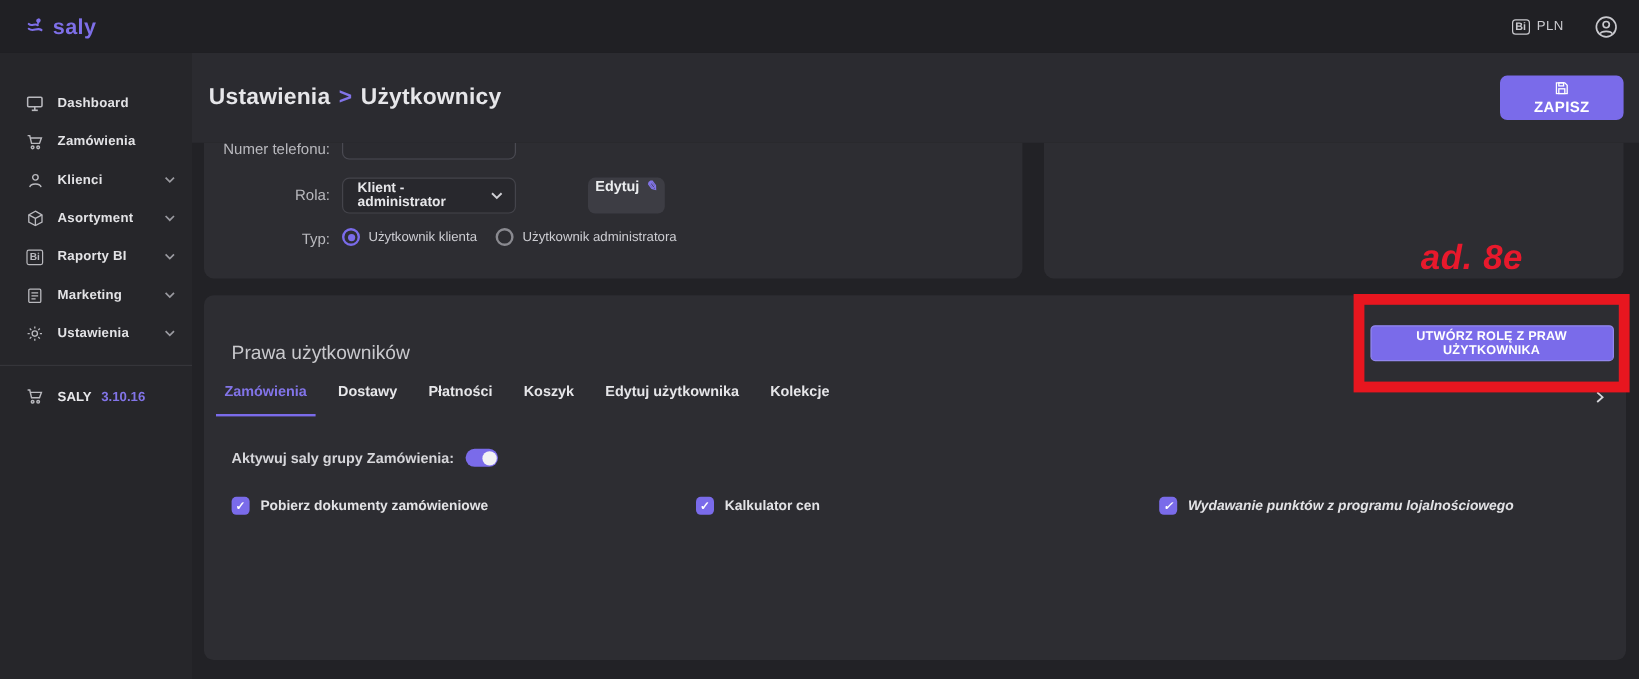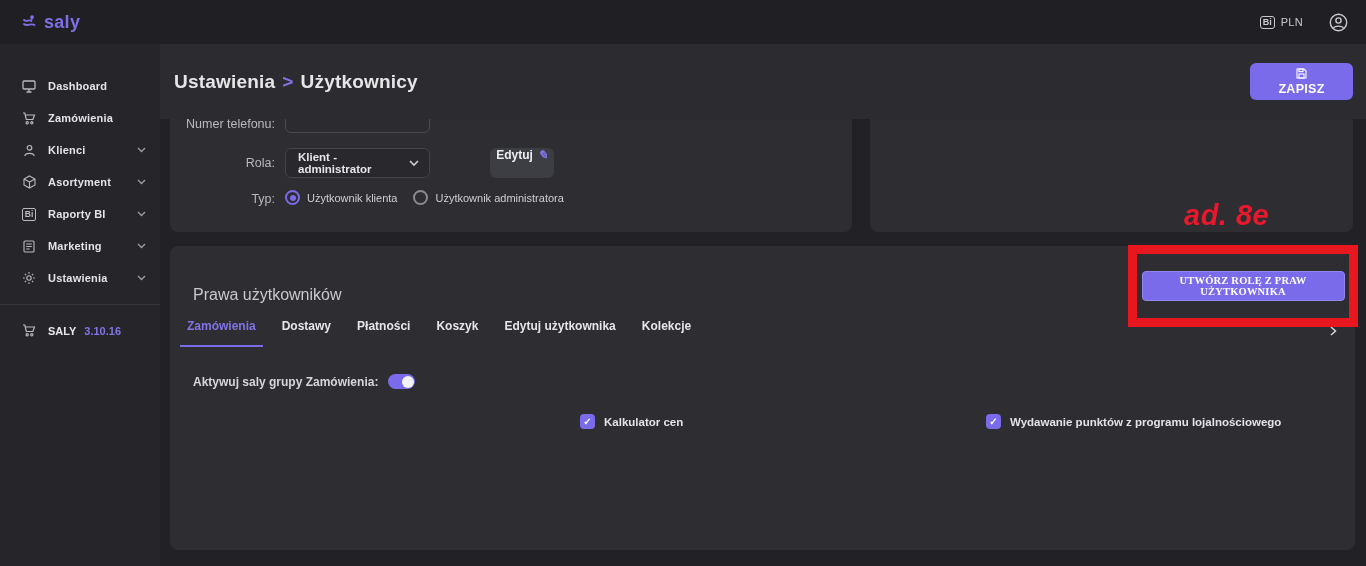--- a/index.html
+++ b/index.html
@@ -103,36 +103,36 @@
     font-size:12px; font-weight:bold; color:#e6e6e9; cursor:pointer;
     border-bottom:2px solid transparent;
   }
   .tab.active { color:#8274e8; border-bottom-color:#7a6bea; }
   .tabs-chev { position:absolute; left:1160px; top:80px; color:#d6d6da; z-index:40; }
   .toggle-row { position:absolute; left:23px; top:128px; display:flex; align-items:center; gap:10px; }
   .toggle-label { font-size:12px; font-weight:bold; color:#d6d6da; }
   .toggle { width:27px; height:15px; border-radius:8px; background:#7a6bea; position:relative; cursor:pointer; }
   .toggle::after { content:""; position:absolute; right:1.5px; top:1.5px; width:12px; height:12px; border-radius:50%; background:#f2f2f4; }
   .perm { position:absolute; top:168px; display:flex; align-items:center; gap:9px; }
-  .perm-0 { left:23px; } .perm-1 { left:410px; } .perm-2 { left:816px; }
+  .perm-0 { left:23px; } .perm-1 { left:410px; } .perm-2 { left:796px;font-style:italic; }
   .checkbox {
     width:15px; height:15px; border-radius:4px; background:#7a6bea; cursor:pointer;
     display:flex; align-items:center; justify-content:center;
   }
   .checkbox::after { content:"✓"; color:#fff; font-size:10px; font-weight:bold; }
   .perm .p-label { font-size:11.5px; font-weight:bold; color:#e3e3e6; }
 
   
   .annotation {
     position:absolute; left:1184px; top:199px; font-size:29px; font-weight:bold;
     color:#e8192c; z-index:50; letter-spacing:.5px;font-style:italic;
   }
   .red-box {
     position:absolute; left:1128px; top:245px; width:230px; height:82px;
-    border:9px solid #e8161f; z-index:45; display:flex; align-items:center; justify-content:center;font-family:Liberation Serif, serif;
+    border:9px solid #e8161f; z-index:45; display:flex; align-items:center; justify-content:center;
   }
   .btn-create {
     width:203px; height:30px; background:#7a6bea; border:1px solid #9287ee; border-radius:4px;
     color:#fff; font-family:inherit; font-weight:bold; font-size:10.5px; letter-spacing:.2px;
     cursor:pointer;
   }
   svg { display:block; }
 </style>
 </head>
 <body>
@@ -339,20 +339,24 @@
     <svg width="7" height="10" viewBox="0 0 7 10" fill="none" stroke="currentColor" stroke-width="1.5">
         <path d="M1 1l4.5 4L1 9"></path>
       </svg>
   </span>
 
   <div class="toggle-row">
     <span class="toggle-label">Aktywuj saly grupy Zamówienia:</span>
     <span class="toggle"></span>
   </div>
 
+  <div class="perm perm-0">
+    <span class="checkbox"></span>
+    <span class="p-label">Pobierz dokumenty zamówieniowe</span>
+  </div>
   <div class="perm perm-1">
     <span class="checkbox"></span>
     <span class="p-label">Kalkulator cen</span>
   </div>
   <div class="perm perm-2">
     <span class="checkbox"></span>
     <span class="p-label">Wydawanie punktów z programu lojalnościowego</span>
   </div>
 </div>
 

